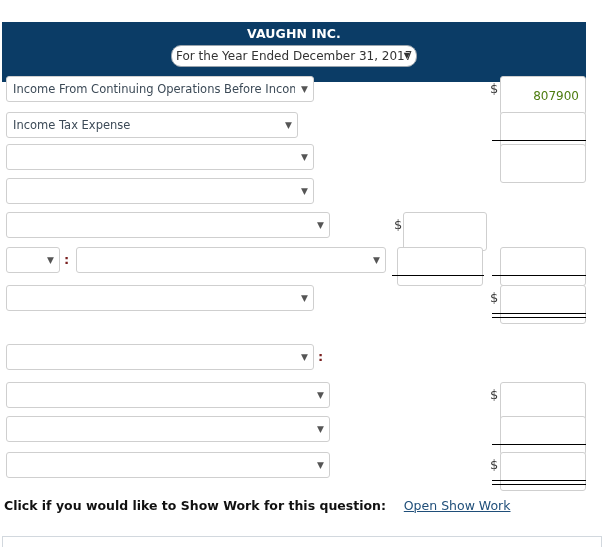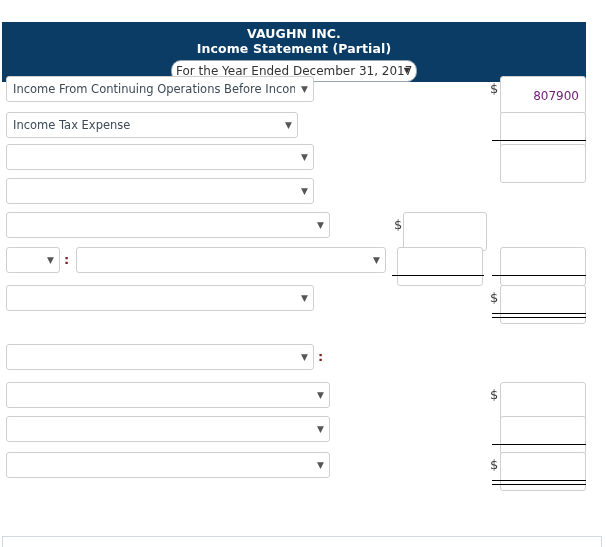--- a/index.html
+++ b/index.html
@@ -66,21 +66,21 @@
     -webkit-appearance:none;appearance:none;
     box-sizing:border-box;
   }
   .sel-shell .caret.acct-caret{right:6px;color:#555;font-size:9px;}
 
   input.amt{
     height:39px;
     box-sizing:border-box;
     font-family:"DejaVu Sans","Liberation Sans",sans-serif;
     font-size:12px;
-    color:#701a75;
+    color:#4d7c0f;
     text-align:right;
     border:1px solid #cfcfcf;
     border-radius:3px;
     background:#ffffff;
     padding:0 6px 0 4px;
   }
   .dollar{
     position:absolute;
     font-size:13px;
     color:#3b3b3b;
@@ -120,21 +120,20 @@
     box-sizing:border-box;
   }
 </style>
 </head>
 <body>
 
 <div class="page">
 
   <div class="stmt-header">
     <div class="line l1">VAUGHN INC.</div>
-    <div class="line l2">Income Statement (Partial)</div>
     <div class="hdr-select-wrap">
       <span class="sel-shell hdr">
         <select class="hdr-select">
           <option>For the Year Ended December 31, 2017</option>
         </select>
         <span class="caret">▼</span>
       </span>
     </div>
   </div>
 
@@ -259,16 +258,20 @@
       <select class="acct" style="width:324px;">
         <option></option>
       </select>
       <span class="caret acct-caret">▼</span>
     </span>
     <span class="dollar" style="left:490px;top:0;">$</span>
     <input class="amt" style="position: absolute; left: 500px; top: 0px; width: 86px;" value="">
     <div class="rule dbl" style="left:492px;top:28px;width:94px;"></div>
   </div>
 
+  <div class="showwork">
+    <span class="label">Click if you would like to Show Work for this question:</span>
+    <span class="link">Open Show Work</span>
+  </div>
 
   <div class="bottom-panel"></div>
 
 </div>
 
 </body></html>

